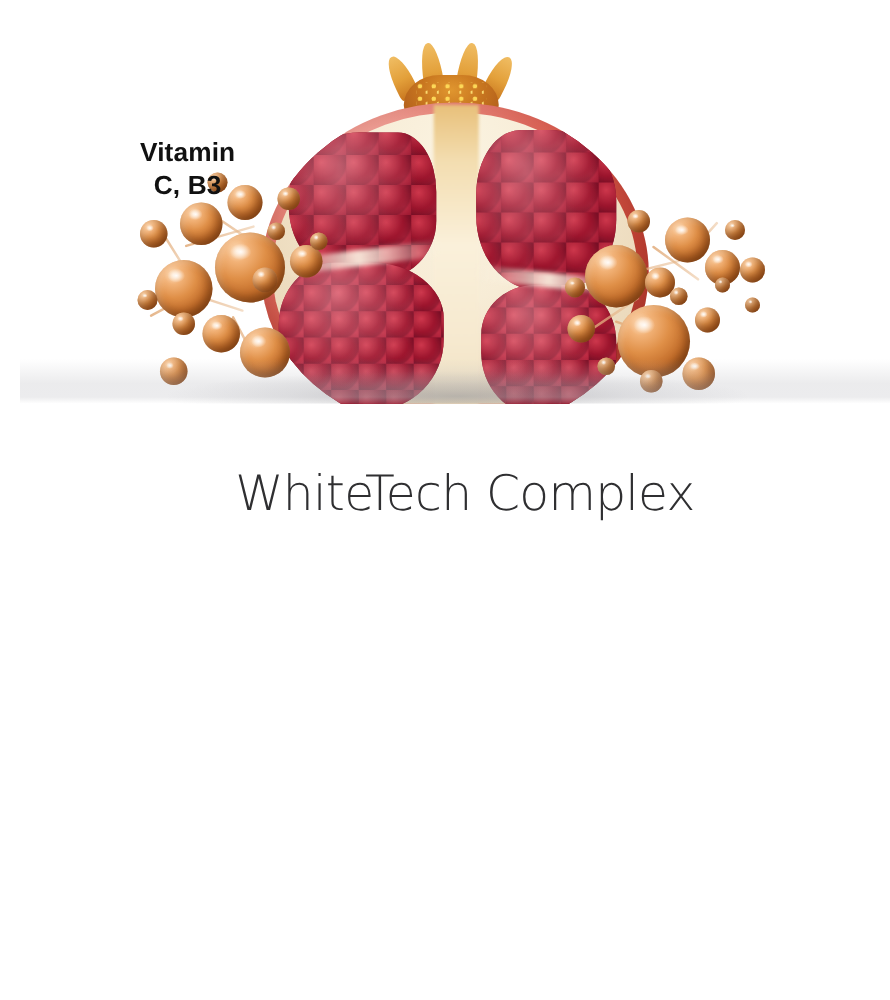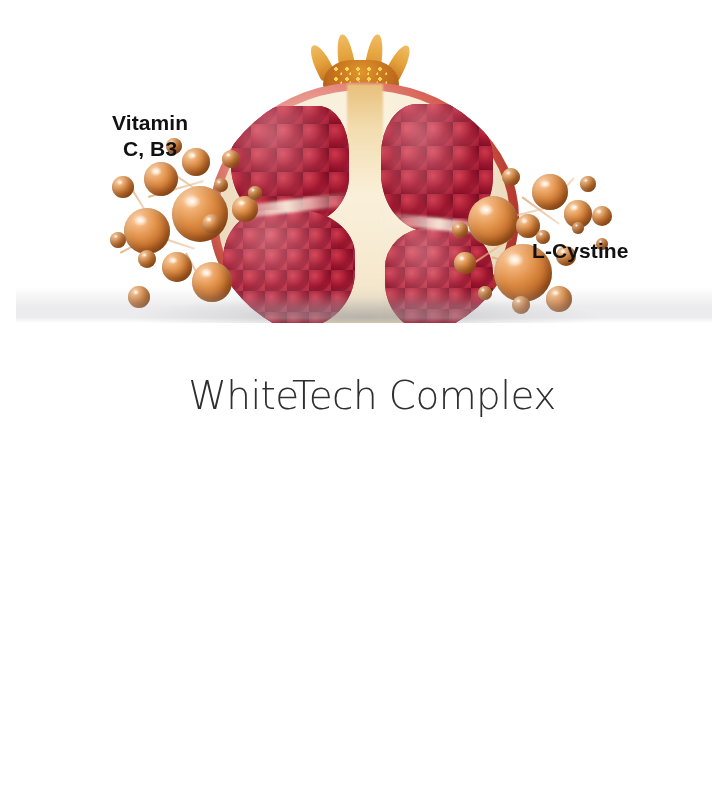--- a/index.html
+++ b/index.html
@@ -371,21 +371,20 @@
       <div class="mol-sphere" style="left:576px; top:206px; width:20px; height:20px;"></div>
       <div class="mol-sphere" style="left:580px; top:238px; width:12px; height:12px;"></div>
       <div class="mol-sphere" style="left:436px; top:222px; width:16px; height:16px;"></div>
     </div>
 
     <div class="surface-shadow"></div>
 
     <div class="callout callout-vitamin">Vitamin
 C, B3</div>
 
-    <div class="callout callout-cystine">L-Cystine</div>
   </div>
 
   <div class="content">
     <h1 class="title">WhiteTech Complex</h1>
 
   </div>
 
 </div>
 
 </body></html>

